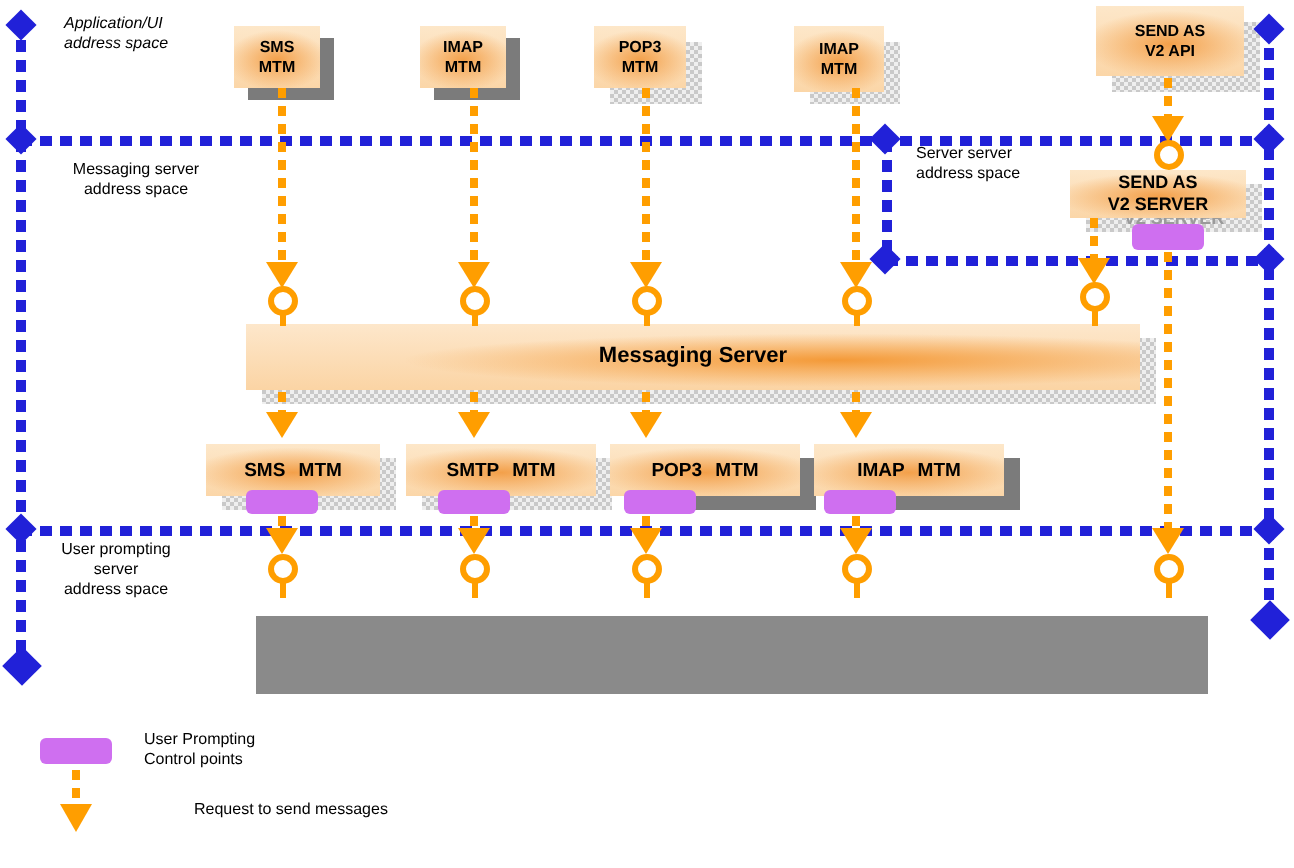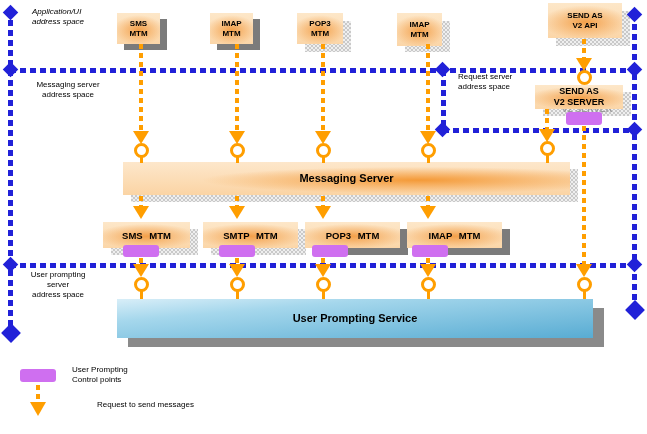--- a/index.html
+++ b/index.html
@@ -65,21 +65,21 @@
   <div class="dmd" style="left:629px;top:124px;"></div>
   <div class="dmd" style="left:629px;top:259px;"></div>
   <div class="dmd end" style="left:628px;top:303px;"></div>
   <div class="dmd" style="left:437px;top:64px;"></div>
   <div class="dmd" style="left:437px;top:124px;"></div>
 
   <div class="lbl" style="left:32px;top:7px;font-style:italic;">Application/UI
 address space</div>
   <div class="lbl c" style="left:20px;top:80px;width:96px;">Messaging server
 address space</div>
-  <div class="lbl" style="left:458px;top:72px;">Request server
+  <div class="lbl" style="left:458px;top:72px;">Server server
 address space</div>
   <div class="lbl c" style="left:12px;top:270px;width:92px;">User prompting
 server
 address space</div>
 
   <div class="shadow dark" style="left:124px;top:19px;width:43px;height:31px;"></div>
   <div class="obox top-box" style="left:117px;top:13px;width:43px;height:31px;">SMS
 MTM</div>
 
   <div class="shadow dark" style="left:217px;top:19px;width:43px;height:31px;"></div>
@@ -117,21 +117,20 @@
 
   <div class="shadow dark" style="left:313px;top:229px;width:95px;height:26px;"></div>
   <div class="obox mtm-box" style="left:305px;top:222px;width:95px;height:26px;">POP3 MTM</div>
   <div class="purple" style="left:312px;top:245px;width:36px;height:12px;"></div>
 
   <div class="shadow dark" style="left:415px;top:229px;width:95px;height:26px;"></div>
   <div class="obox mtm-box" style="left:407px;top:222px;width:95px;height:26px;">IMAP MTM</div>
   <div class="purple" style="left:412px;top:245px;width:36px;height:12px;"></div>
 
   <div class="shadow dark" style="left:128px;top:308px;width:476px;height:39px;background:#8a8a8a;"></div>
-  <div class="bar-ups">User Prompting Service</div>
 
   <div class="odash" style="left:139px;top:44px;height:88px;"></div>
   <div class="oarrow" style="left:133px;top:131px;"></div>
   <div class="oring" style="left:134px;top:143px;"></div>
   <div class="ostem" style="left:140px;top:157px;height:6px;"></div>
   <div class="odash" style="left:139px;top:196px;height:10px;"></div>
   <div class="oarrow" style="left:133px;top:206px;"></div>
   <div class="odash" style="left:139px;top:258px;height:8px;"></div>
   <div class="oarrow" style="left:133px;top:264px;"></div>
   <div class="oring" style="left:134px;top:277px;"></div>

